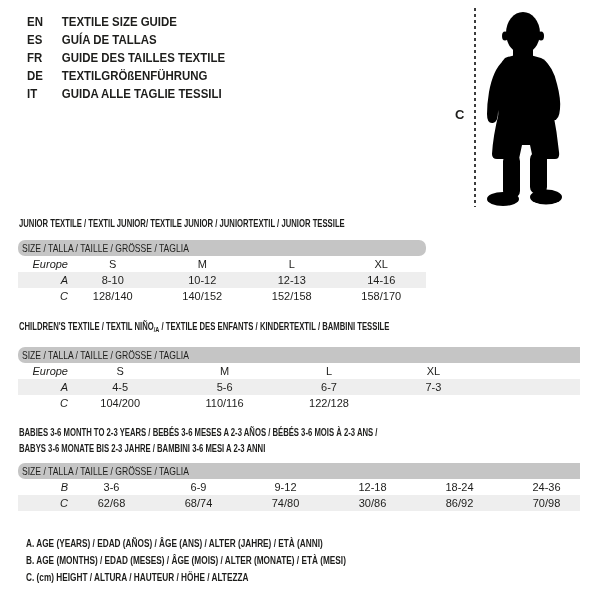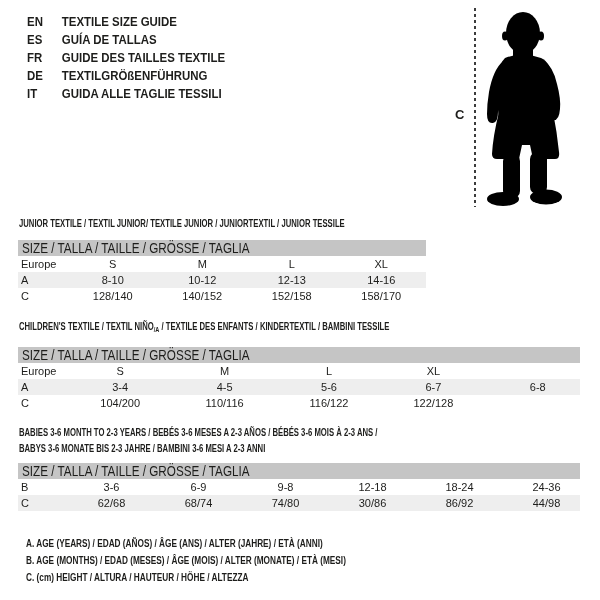--- a/index.html
+++ b/index.html
@@ -18,27 +18,27 @@
   .dotted-line { position:absolute; left:474px; top:8px; width:2px; height:199px;
                  background:repeating-linear-gradient(#3c3c3c 0 3px, transparent 3px 6px); }
   .height-label { position:absolute; left:455px; top:107px; font-size:13px; font-weight:700; }
   
   .sec-title { position:absolute; left:19px; font-size:11px; font-weight:700;
                line-height:16px; white-space:nowrap;
                transform:scaleX(.7); transform-origin:0 0; }
   .sub-sm { font-size:8px; position:relative; top:2px; }
   
   .tbl { position:absolute; left:18px; }
-  .thead { background:#c5c5c5; height:16px; line-height:16px; font-size:15px;
-           padding-left:4px; white-space:nowrap; overflow:hidden; }
+  .thead { background:#c5c5c5; height:16px; line-height:16px; font-size:11px;
+           padding-left:4px; white-space:nowrap; overflow:hidden;border-radius:7px; }
   .thead .cond-h { display:inline-block; transform:scaleX(.78); transform-origin:0 50%; }
   .trow { display:grid; height:16px; line-height:16px; font-size:11px; }
   .trow.shade { background:#eeeeee; }
   .tcell { text-align:center; overflow:hidden; white-space:nowrap; }
-  .tcell.label { text-align:left; padding-left:3px; }
+  .tcell.label { text-align:right; padding-left:3px;font-style:italic; }
   
   .legend { position:absolute; left:26px; top:535px; }
   .legend-line { height:17px; line-height:17px; font-size:11px; font-weight:700;
                  white-space:nowrap; transform:scaleX(.75); transform-origin:0 50%; }
 </style>
 </head>
 <body>
 
 <div class="canvas">
 
@@ -115,58 +115,56 @@
       <div class="thead"><span class="cond-h">SIZE / TALLA / TAILLE / GRÖSSE / TAGLIA</span></div>
       <div class="trow" style="grid-template-columns: 50px repeat(5, 1fr);">
         <div class="tcell label">Europe</div>
         <div class="tcell">S</div>
         <div class="tcell">M</div>
         <div class="tcell">L</div>
         <div class="tcell">XL</div>
       </div>
       <div class="trow shade" style="grid-template-columns: 50px repeat(5, 1fr);">
         <div class="tcell label">A</div>
-        <div class="tcell">3-4</div>
         <div class="tcell">4-5</div>
         <div class="tcell">5-6</div>
         <div class="tcell">6-7</div>
-        <div class="tcell">6-8</div>
+        <div class="tcell">7-3</div>
       </div>
       <div class="trow" style="grid-template-columns: 50px repeat(5, 1fr);">
         <div class="tcell label">C</div>
         <div class="tcell">104/200</div>
         <div class="tcell">110/116</div>
-        <div class="tcell">116/122</div>
         <div class="tcell">122/128</div>
       </div>
     </div>
 
   <div class="sec-title" style="top:424px;">
     <div>BABIES 3-6 MONTH TO 2-3 YEARS / BEBÉS 3-6 MESES A 2-3 AÑOS / BÉBÉS 3-6 MOIS À 2-3 ANS /</div>
     <div>BABYS 3-6 MONATE BIS 2-3 JAHRE / BAMBINI 3-6 MESI A 2-3 ANNI</div>
   </div>
   <div class="tbl" style="top:463px; width:572px;">
       <div class="thead"><span class="cond-h">SIZE / TALLA / TAILLE / GRÖSSE / TAGLIA</span></div>
       <div class="trow" style="grid-template-columns: 50px repeat(6, 1fr);">
         <div class="tcell label">B</div>
         <div class="tcell">3-6</div>
         <div class="tcell">6-9</div>
-        <div class="tcell">9-8</div>
+        <div class="tcell">9-12</div>
         <div class="tcell">12-18</div>
         <div class="tcell">18-24</div>
         <div class="tcell">24-36</div>
       </div>
       <div class="trow shade" style="grid-template-columns: 50px repeat(6, 1fr);">
         <div class="tcell label">C</div>
         <div class="tcell">62/68</div>
         <div class="tcell">68/74</div>
         <div class="tcell">74/80</div>
         <div class="tcell">30/86</div>
         <div class="tcell">86/92</div>
-        <div class="tcell">44/98</div>
+        <div class="tcell">70/98</div>
       </div>
     </div>
 
   <div class="legend">
     <div class="legend-line">A. AGE (YEARS) / EDAD (AÑOS) / ÂGE (ANS) / ALTER (JAHRE) / ETÀ (ANNI)</div>
     <div class="legend-line">B. AGE (MONTHS) / EDAD (MESES) / ÂGE (MOIS) / ALTER (MONATE) / ETÀ (MESI)</div>
     <div class="legend-line">C. (cm) HEIGHT / ALTURA / HAUTEUR / HÖHE / ALTEZZA</div>
   </div>
 
 </div>

